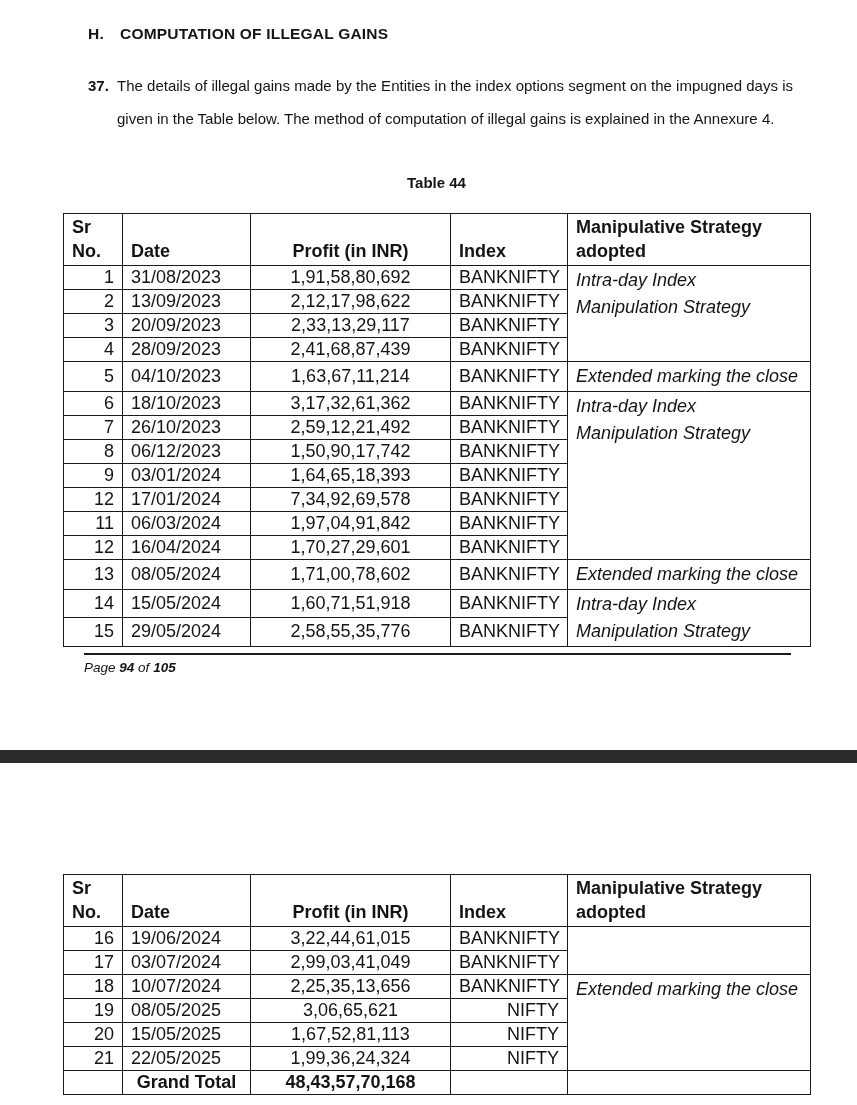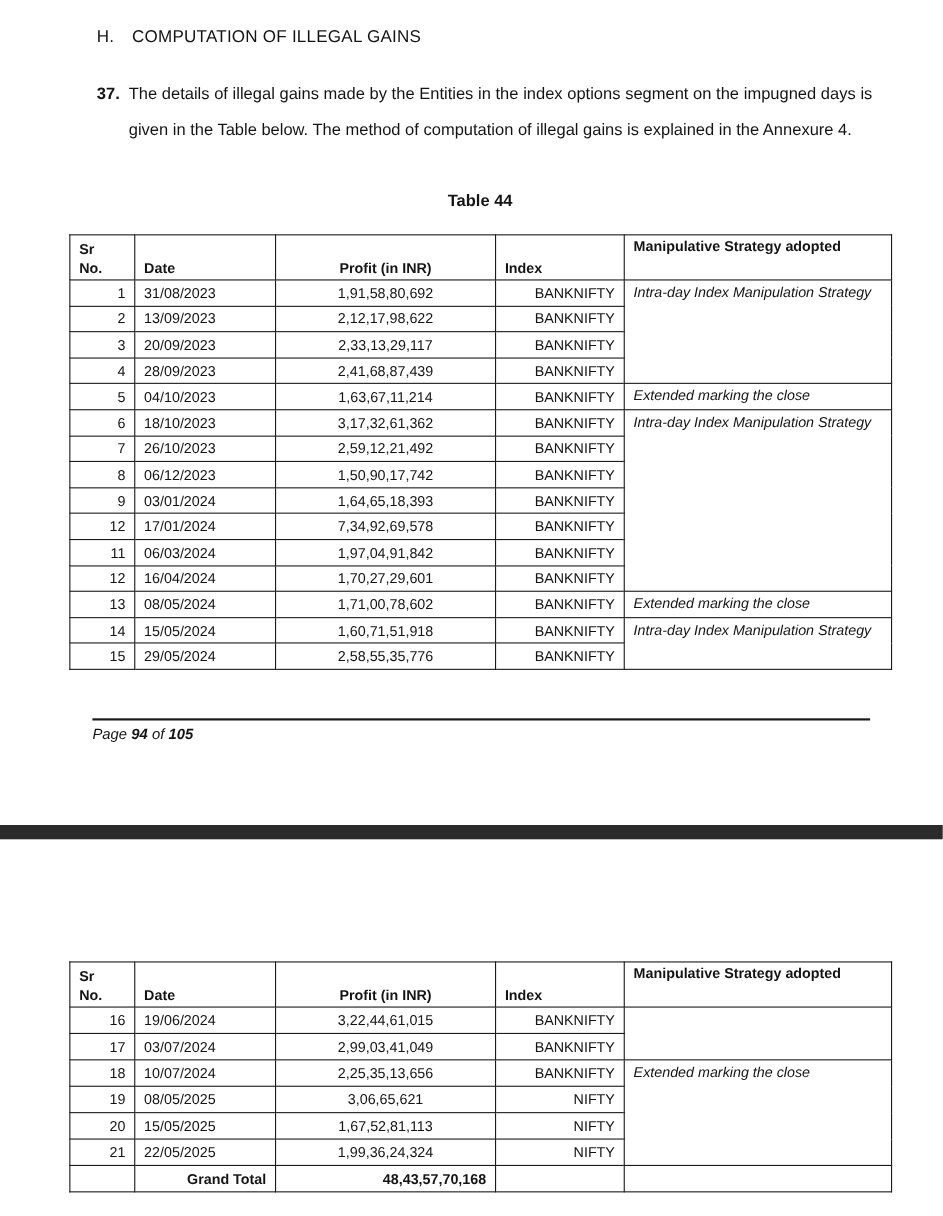--- a/index.html
+++ b/index.html
@@ -8,21 +8,21 @@
     width: 857px; height: 1105px;
     background: #ffffff;
     font-family: "Liberation Sans", sans-serif;
     color: #141414;
   }
   body { position: relative; overflow: hidden; }
 
   
   .doc-heading {
     position: absolute; top: 25px; left: 88px; right: 60px;
-    font-size: 15.5px; font-weight: normal; letter-spacing: 0.2px;
+    font-size: 15.5px; font-weight: bold; letter-spacing: 0.2px;
   }
   .doc-heading .h-num { display: inline-block; width: 32px; }
 
   .doc-para {
     position: absolute; top: 70px; left: 88px; right: 64px;
     font-size: 15px; line-height: 32.5px;
     text-align: justify;
     padding-left: 29px; text-indent: -29px;
   }
   .doc-para .p-num {
@@ -33,21 +33,21 @@
   .table-caption {
     position: absolute; top: 174px; left: 63px; width: 747px;
     text-align: center; font-weight: bold; font-size: 15px;
   }
 
   
   table.gains {
     position: absolute; left: 63px;
     width: 747px;
     border-collapse: collapse; table-layout: fixed;
-    font-size: 13px;
+    font-size: 18px;
   }
   #table1 { top: 213px; }
   #table2 { top: 874px; }
 
   table.gains th, table.gains td {
     border: 1.5px solid #1a1a1a;
     padding: 1px 8px;
     overflow: hidden;
   }
   table.gains thead tr { height: 41px; }
@@ -61,21 +61,21 @@
   td.td-sr     { text-align: right; }
   td.td-date   { text-align: left; }
   td.td-profit { text-align: center; }
   td.td-index  { text-align: right; }
   td.td-strategy {
     font-style: italic; text-align: left;
     vertical-align: top; line-height: 1.5; padding-top: 0px;
   }
   td.no-bottom { border-bottom: none; }
 
-  td.gt-label, td.gt-value { font-weight: bold; text-align: right; margin-left: 47px; }
+  td.gt-label, td.gt-value { font-weight: bold; text-align: center; margin-left: 47px; }
 
   
   .page-footer {
     position: absolute; top: 653px; left: 84px; width: 707px;
     border-top: 2px solid #1a1a1a;
     padding-top: 5px;
     display: flex; justify-content: space-between;
     font-size: 13.5px; font-style: italic;
   }
   .page-footer b { font-weight: bold; }

